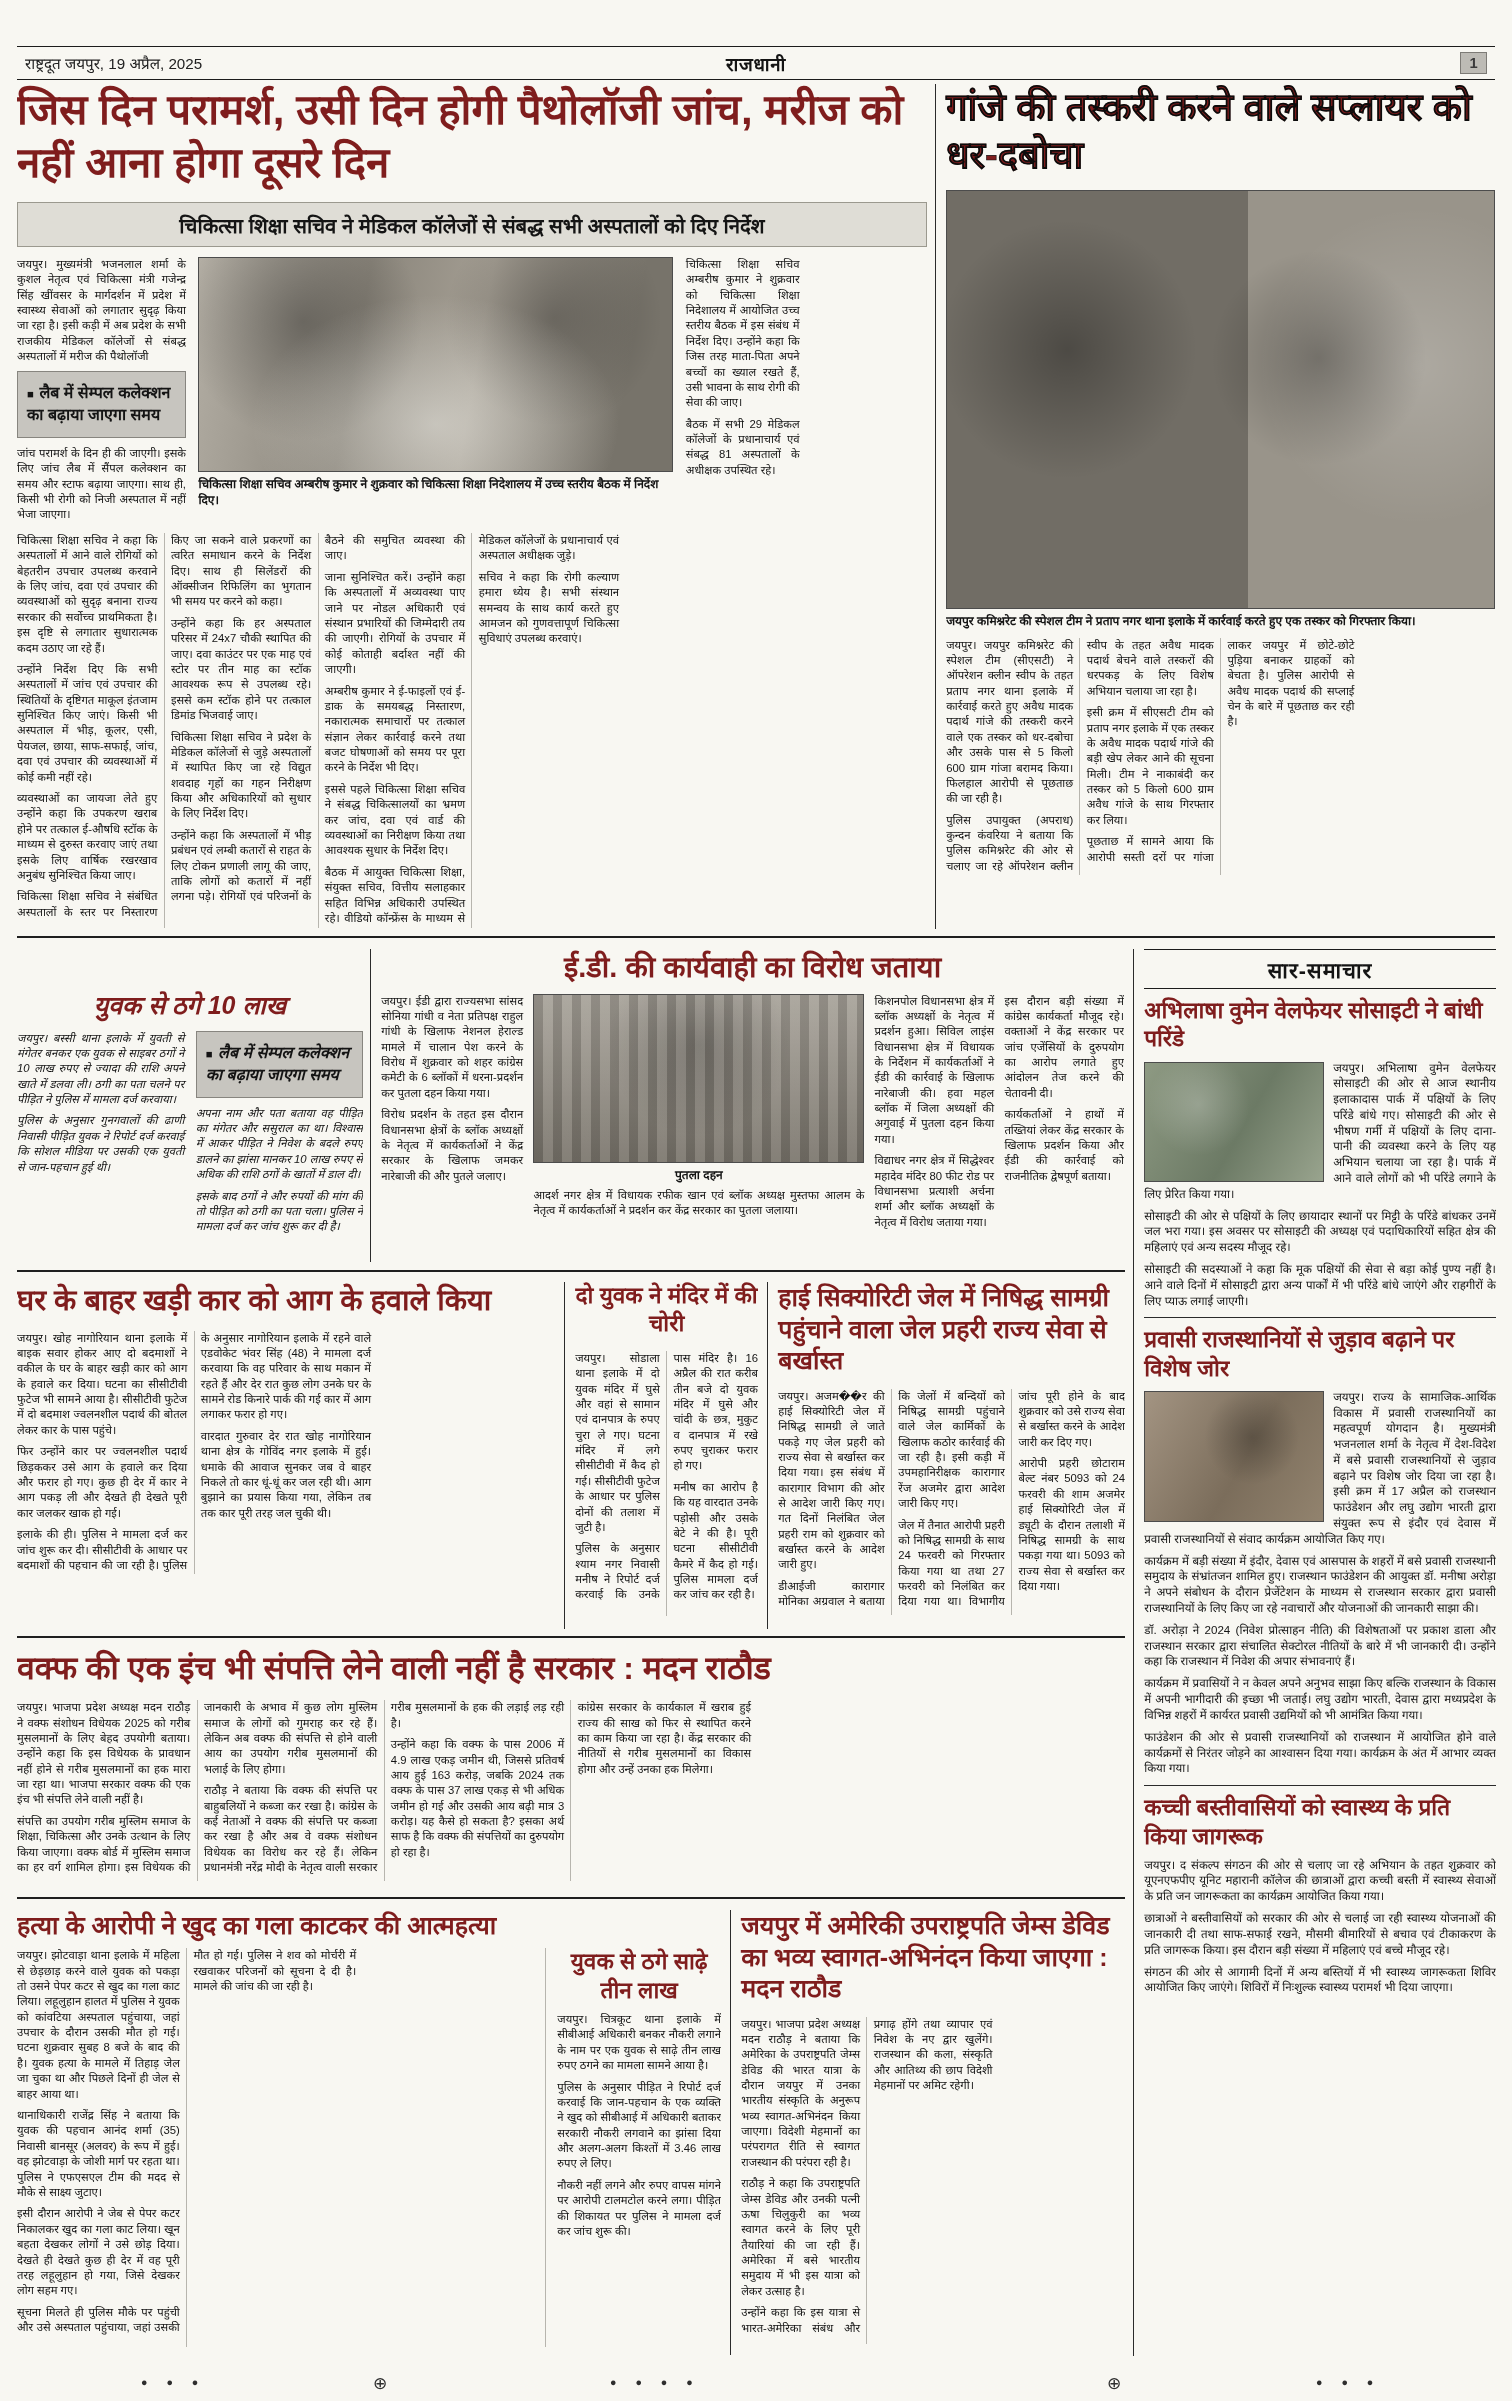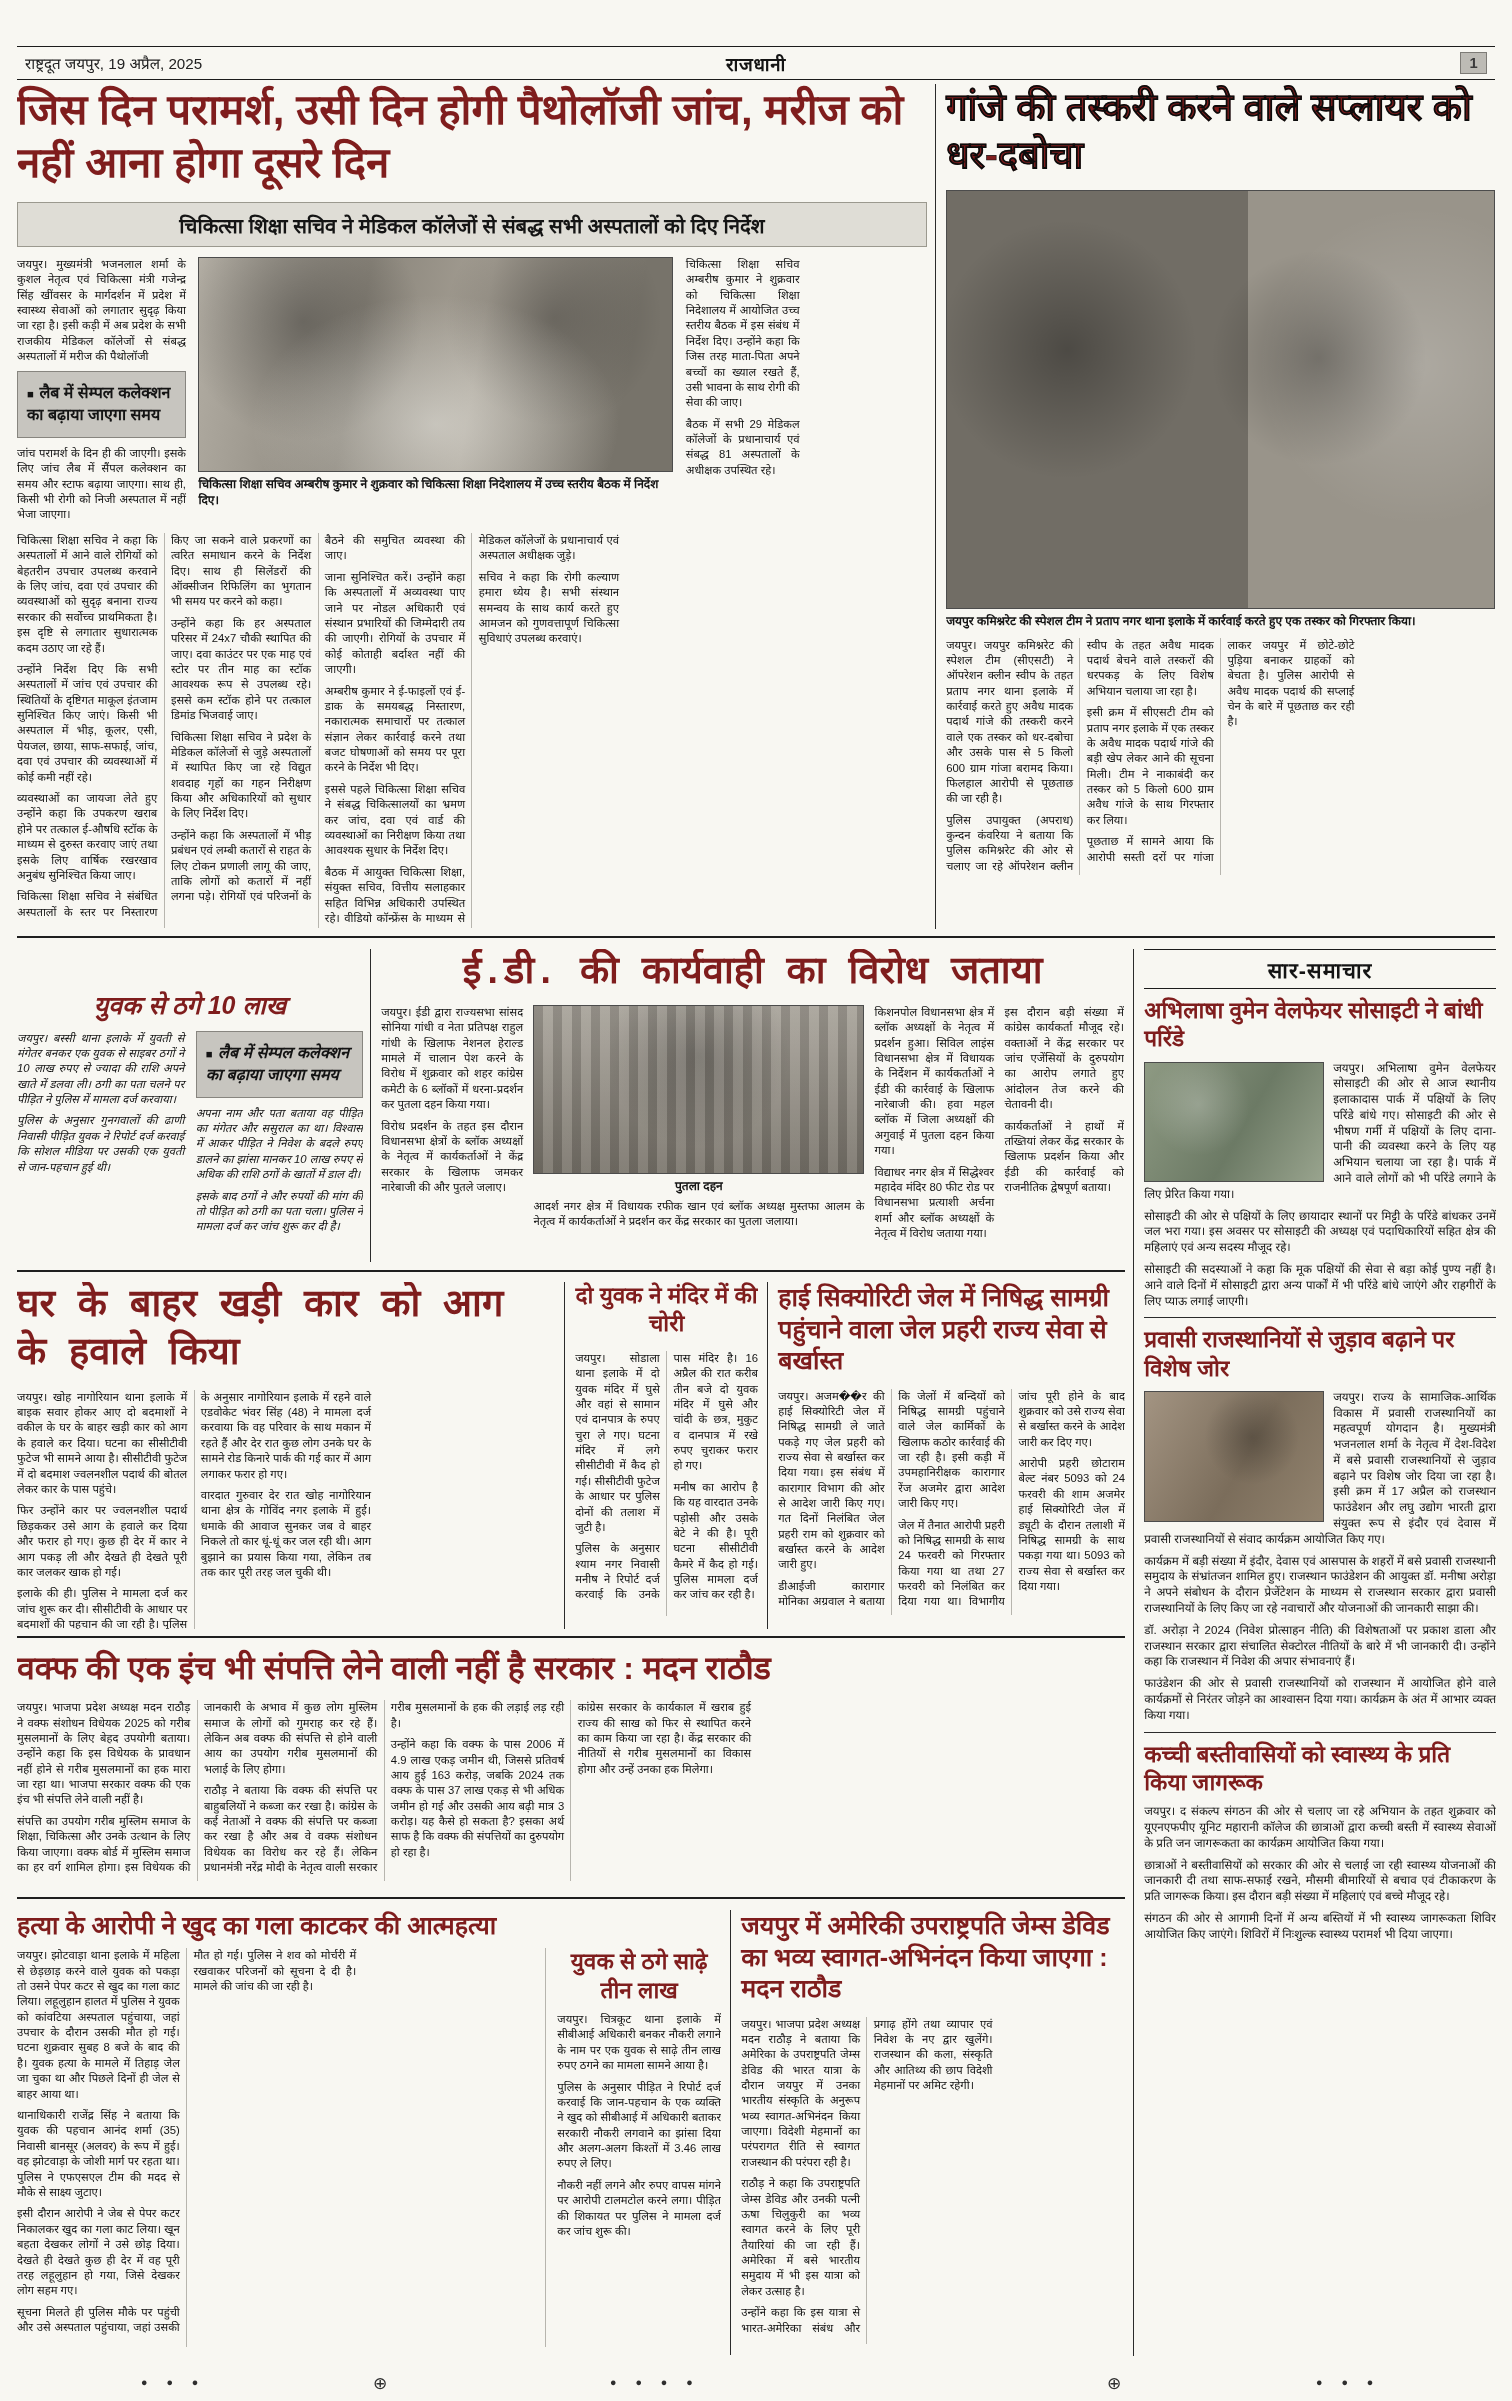--- a/index.html
+++ b/index.html
@@ -25,21 +25,21 @@
     width: 27px; height: 22.6px; background: #bdbbb5; border: 0.6px solid #7d7b76;
     display: flex; align-items: center; justify-content: center;
     font-size: 14.7px; font-weight: bold; color: #3a3a3a;
   }
   
   .art { position: absolute; overflow: hidden; }
   .bordered-left { border-left: 1.1px solid #2b2b2b; padding-left: 10.2px; }
   .hl { font-weight: bold; color: #7f1d1d; line-height: 1.26; }
   .hl-main { font-size: 42px; }
   .hl-xl { font-size: 38px; -webkit-text-stroke: 0.6px #0c0c0c; }
-  .hl-lg { font-size: 38px; font-family: Liberation Mono, monospace; }
+  .hl-lg { font-size: 29px; }
   .hl-md { font-size: 25px; }
   .hl-sm { font-size: 22.6px; }
   .hl-center { text-align: center; }
   .subhead {
     margin-top: 12.4px; background: #dfddd6; border: 0.6px solid #9b998f;
     text-align: center; font-weight: bold; font-size: 20.3px; padding: 7.3px 5.6px;
   }
   .bt { font-size: 11.3px; line-height: 1.36; text-align: justify; margin-bottom: 6.2px; }
   .rail .bt { font-size: 11.6px; }
   .cap { font-weight: bold; font-size: 12px; line-height: 1.3; margin-top: 5.1px; }
@@ -229,20 +229,21 @@
     </article>
 
     <div class="rail-rule"></div>
 
     <article>
       <h2 class="hl hl-sm">प्रवासी राजस्थानियों से जुड़ाव बढ़ाने पर विशेष जोर</h2>
       <div class="ph ph-pravasi float-photo"></div>
       <p class="bt">जयपुर। राज्य के सामाजिक-आर्थिक विकास में प्रवासी राजस्थानियों का महत्वपूर्ण योगदान है। मुख्यमंत्री भजनलाल शर्मा के नेतृत्व में देश-विदेश में बसे प्रवासी राजस्थानियों से जुड़ाव बढ़ाने पर विशेष जोर दिया जा रहा है। इसी क्रम में 17 अप्रैल को राजस्थान फाउंडेशन और लघु उद्योग भारती द्वारा संयुक्त रूप से इंदौर एवं देवास में प्रवासी राजस्थानियों से संवाद कार्यक्रम आयोजित किए गए।</p>
       <p class="bt">कार्यक्रम में बड़ी संख्या में इंदौर, देवास एवं आसपास के शहरों में बसे प्रवासी राजस्थानी समुदाय के संभ्रांतजन शामिल हुए। राजस्थान फाउंडेशन की आयुक्त डॉ. मनीषा अरोड़ा ने अपने संबोधन के दौरान प्रेजेंटेशन के माध्यम से राजस्थान सरकार द्वारा प्रवासी राजस्थानियों के लिए किए जा रहे नवाचारों और योजनाओं की जानकारी साझा की।</p>
       <p class="bt">डॉ. अरोड़ा ने 2024 (निवेश प्रोत्साहन नीति) की विशेषताओं पर प्रकाश डाला और राजस्थान सरकार द्वारा संचालित सेक्टोरल नीतियों के बारे में भी जानकारी दी। उन्होंने कहा कि राजस्थान में निवेश की अपार संभावनाएं हैं।</p>
+      <p class="bt">कार्यक्रम में प्रवासियों ने न केवल अपने अनुभव साझा किए बल्कि राजस्थान के विकास में अपनी भागीदारी की इच्छा भी जताई। लघु उद्योग भारती, देवास द्वारा मध्यप्रदेश के विभिन्न शहरों में कार्यरत प्रवासी उद्यमियों को भी आमंत्रित किया गया।</p>
       <p class="bt">फाउंडेशन की ओर से प्रवासी राजस्थानियों को राजस्थान में आयोजित होने वाले कार्यक्रमों से निरंतर जोड़ने का आश्वासन दिया गया। कार्यक्रम के अंत में आभार व्यक्त किया गया।</p>
     </article>
 
     <div class="rail-rule"></div>
 
     <article>
       <h2 class="hl hl-sm">कच्ची बस्तीवासियों को स्वास्थ्य के प्रति किया जागरूक</h2>
       <p class="bt" style="margin-top:5.6px;">जयपुर। द संकल्प संगठन की ओर से चलाए जा रहे अभियान के तहत शुक्रवार को यूएनएफपीए यूनिट महारानी कॉलेज की छात्राओं द्वारा कच्ची बस्ती में स्वास्थ्य सेवाओं के प्रति जन जागरूकता का कार्यक्रम आयोजित किया गया।</p>
       <p class="bt">छात्राओं ने बस्तीवासियों को सरकार की ओर से चलाई जा रही स्वास्थ्य योजनाओं की जानकारी दी तथा साफ-सफाई रखने, मौसमी बीमारियों से बचाव एवं टीकाकरण के प्रति जागरूक किया। इस दौरान बड़ी संख्या में महिलाएं एवं बच्चे मौजूद रहे।</p>
       <p class="bt">संगठन की ओर से आगामी दिनों में अन्य बस्तियों में भी स्वास्थ्य जागरूकता शिविर आयोजित किए जाएंगे। शिविरों में निःशुल्क स्वास्थ्य परामर्श भी दिया जाएगा।</p>

